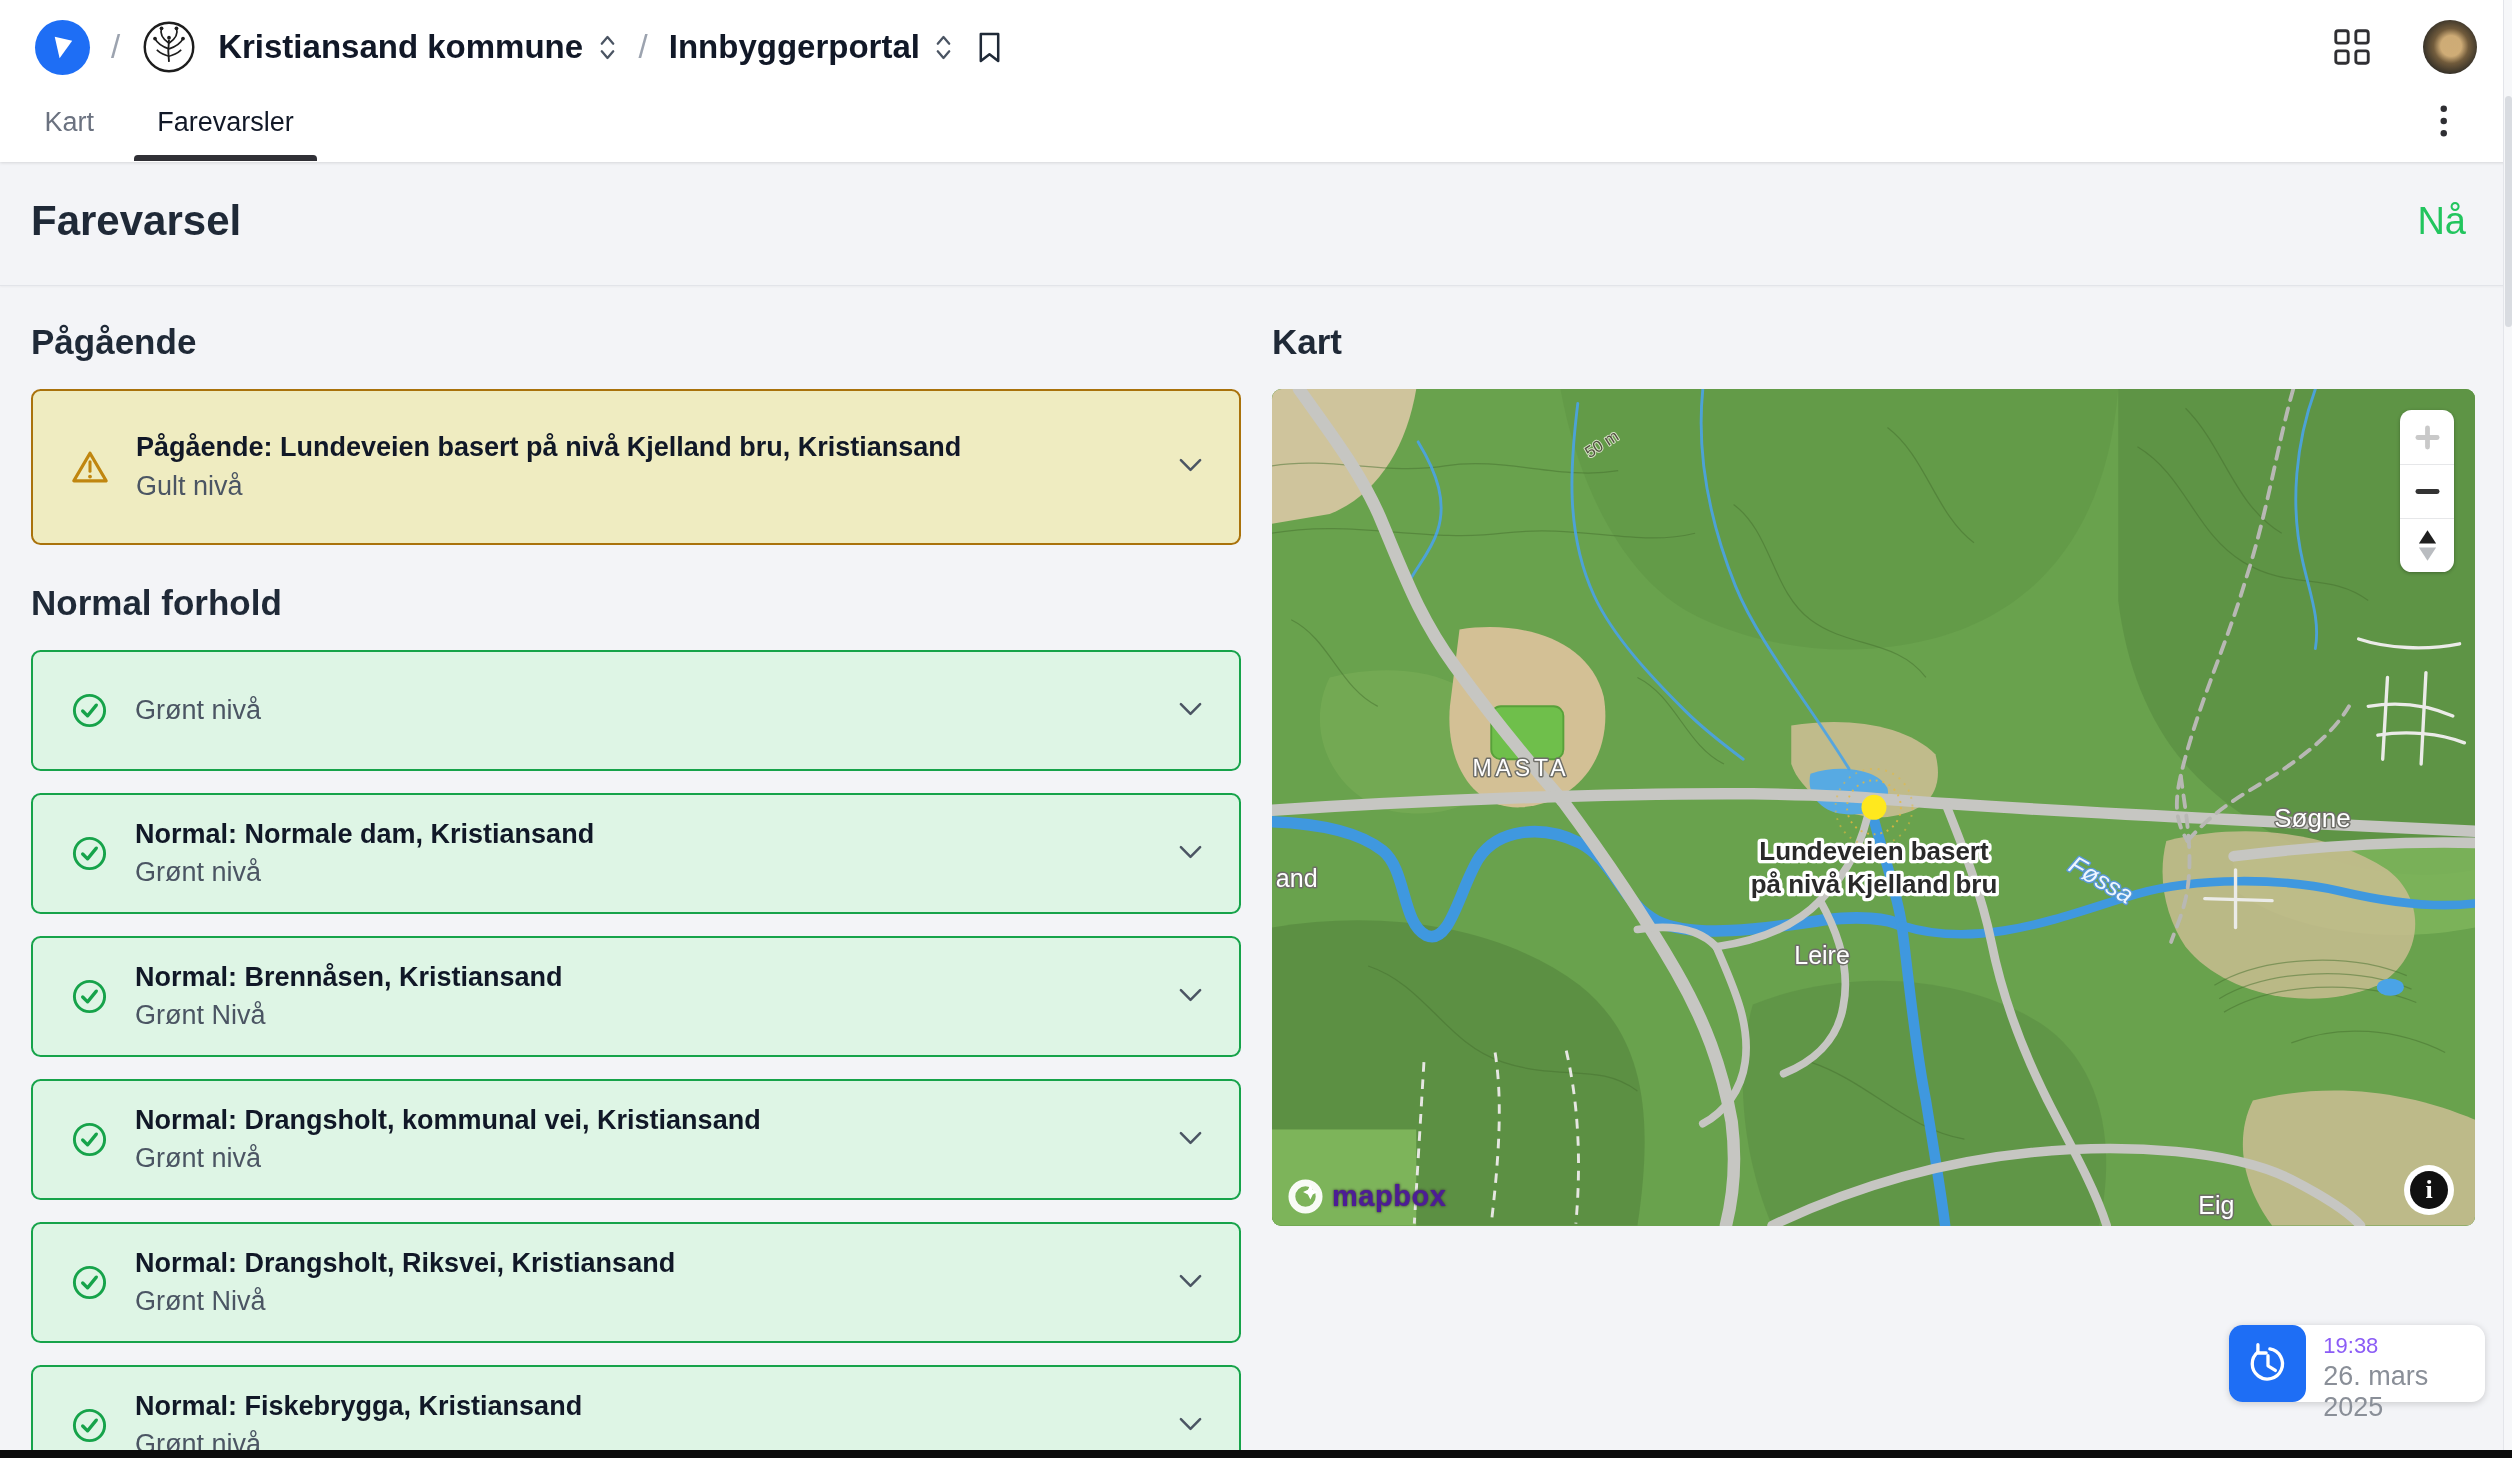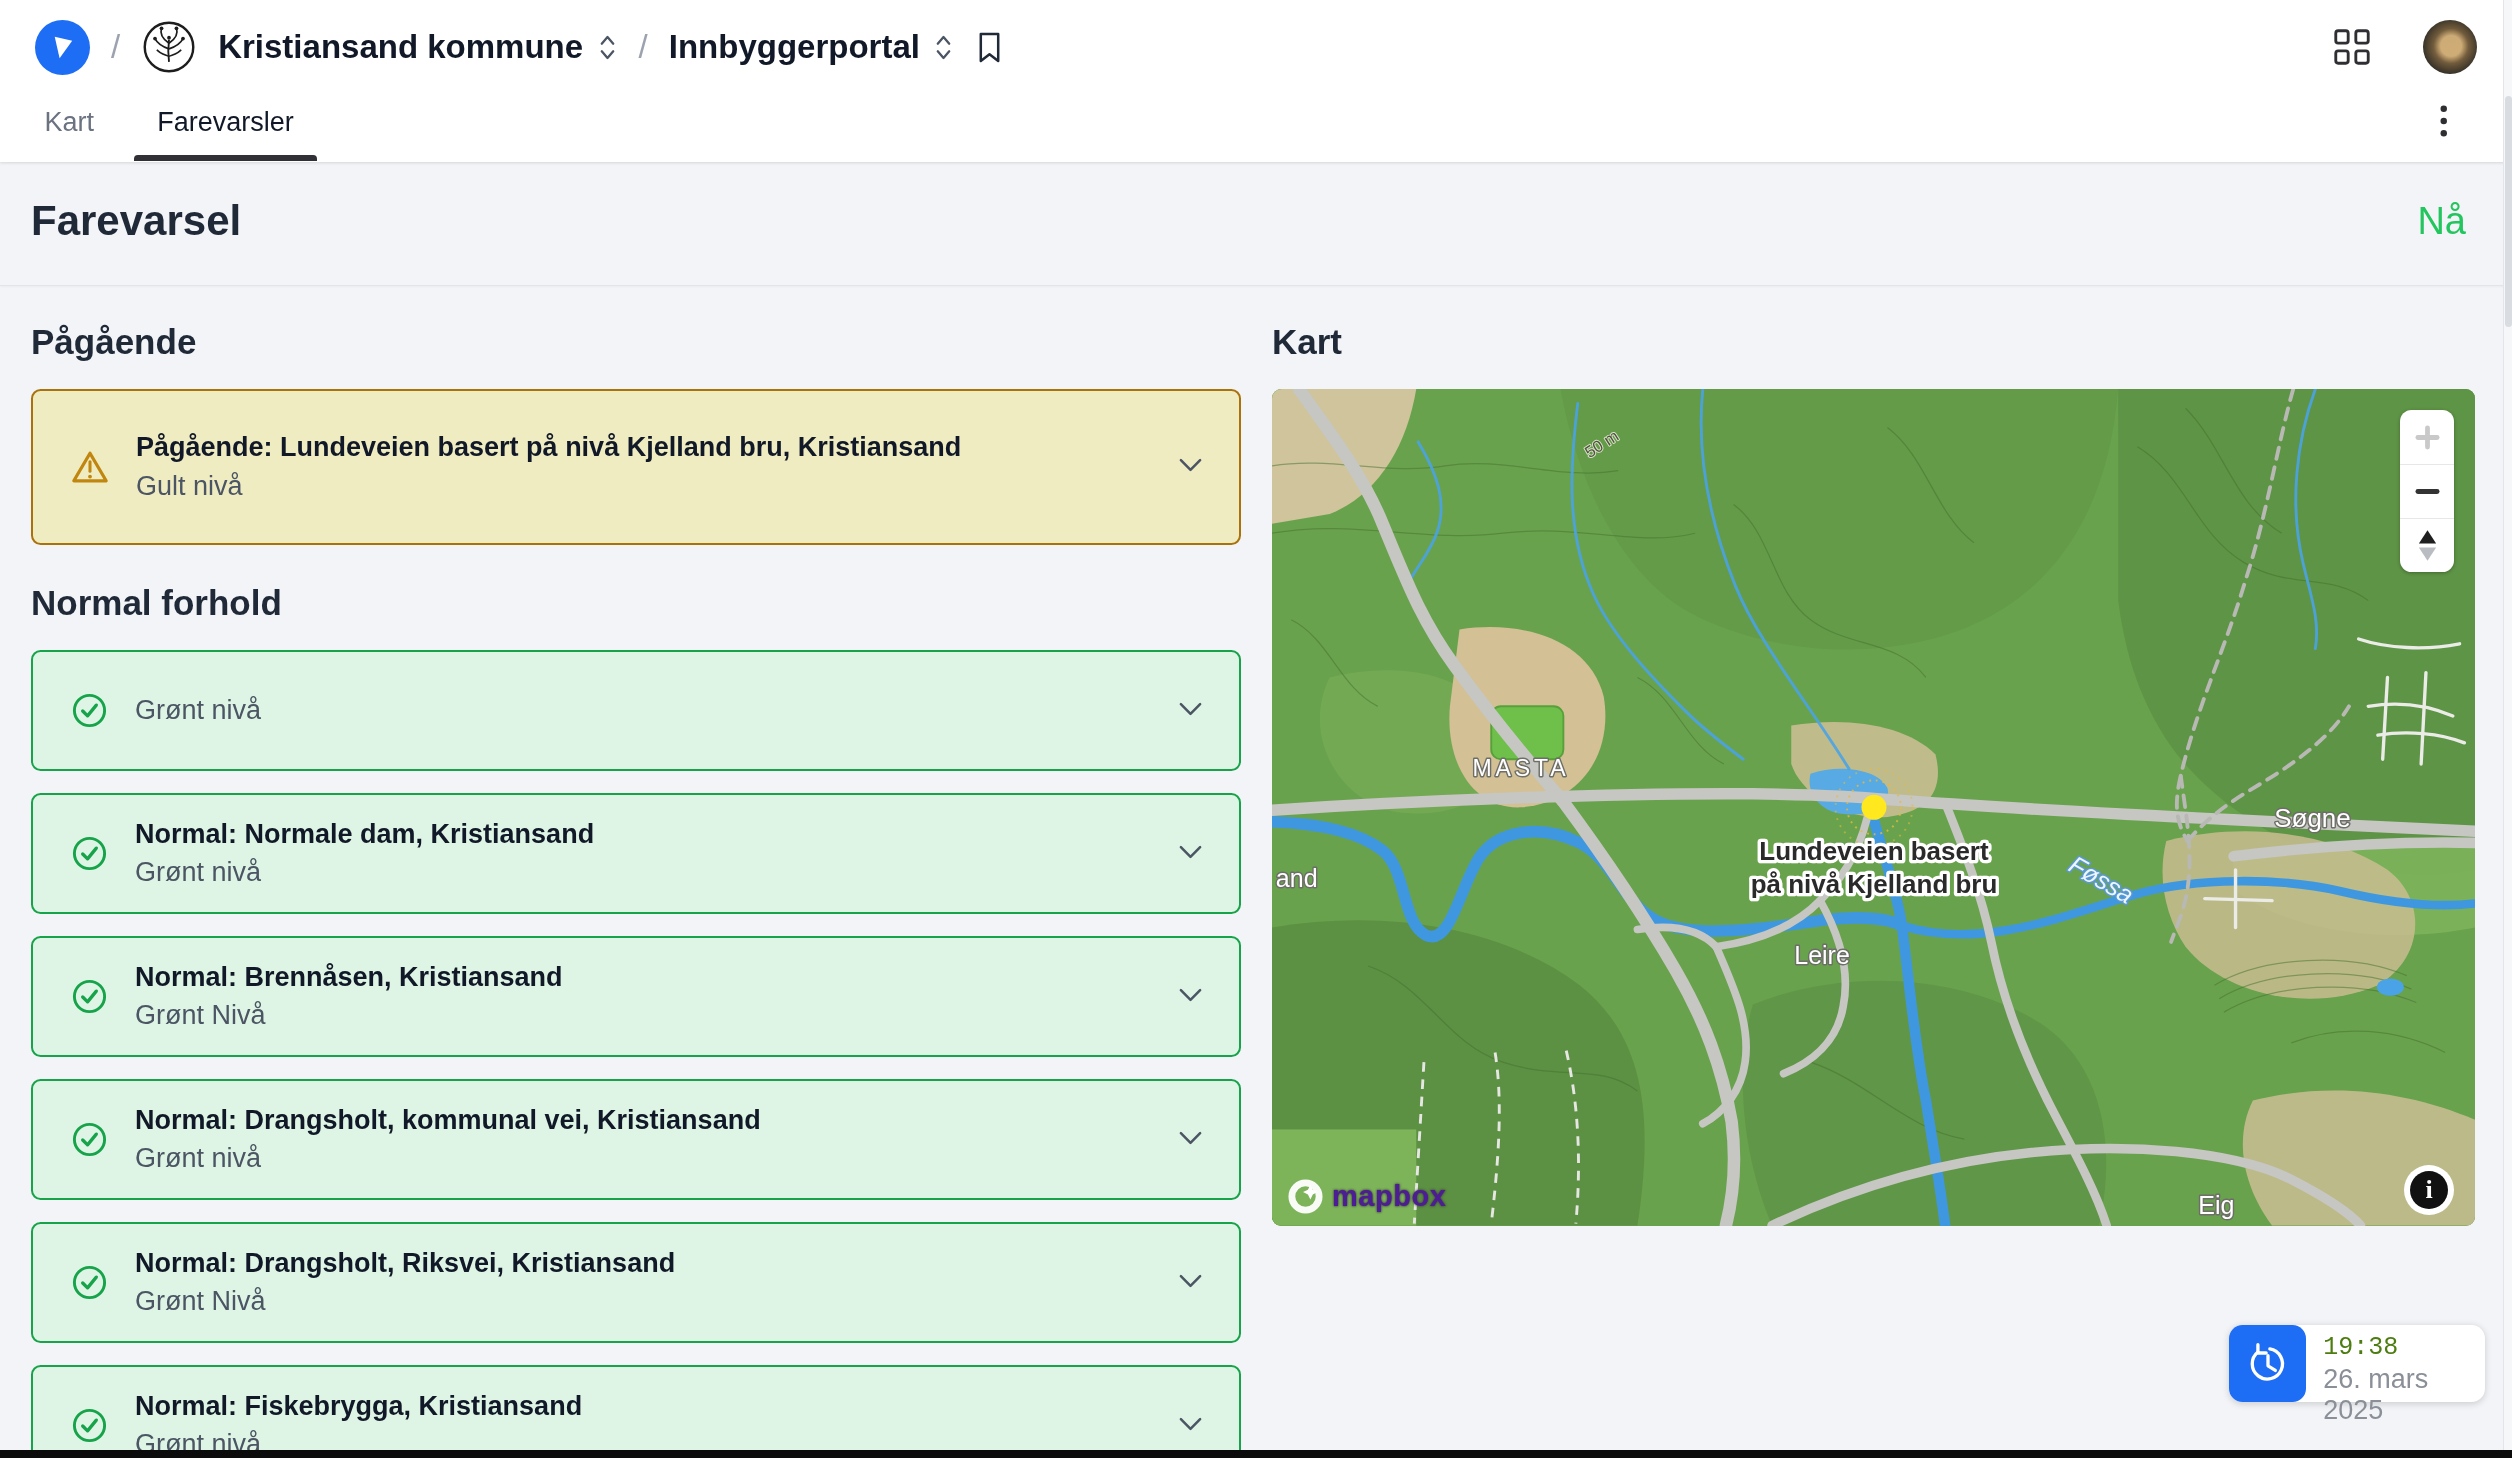--- a/index.html
+++ b/index.html
@@ -68,21 +68,21 @@
   .info-inner { width:38px; height:38px; border-radius:50%; background:#111111; color:#ffffff;
                 font-size:26px; font-weight:700; display:flex; align-items:center; justify-content:center;
                 font-family:"Liberation Serif", serif; }
 
   
   .time-widget { position:absolute; left:2229px; top:1325px; width:256px; height:77px; background:#ffffff;
                  border-radius:13.5px; box-shadow:0 1.9px 7.7px rgba(0,0,0,.16); display:flex; z-index:30; }
   .time-ic { width:77px; height:77px; background:#1e6ef5; border-radius:13.5px; display:flex;
              align-items:center; justify-content:center; flex:0 0 auto; }
   .time-txt { padding:7.7px 0 0 17.3px; display:flex; flex-direction:column; gap:1.9px; }
-  .time-val { font-size:25px; color:#4d7c0f;font-family:Liberation Mono, monospace; }
+  .time-val { font-size:22px; color:#8b5cf6; }
   .date-val { font-size:27px; color:#8a8f98; }
 
   
   .scrollbar { position:absolute; top:0; right:0; width:8.7px; height:1458px; background:#f6f7f9;
                border-left:1px solid #e3e5ea; z-index:40; }
   .scroll-thumb { position:absolute; top:96px; left:1px; width:6.7px; height:231px; border-radius:3.8px;
                   background:#d9dce1; }
   .bottom-strip { position:absolute; left:0; bottom:0; width:2512px; height:7.7px; background:#0b0b0b; z-index:50; }
 
   svg text { font-family:"Liberation Sans", sans-serif; }

